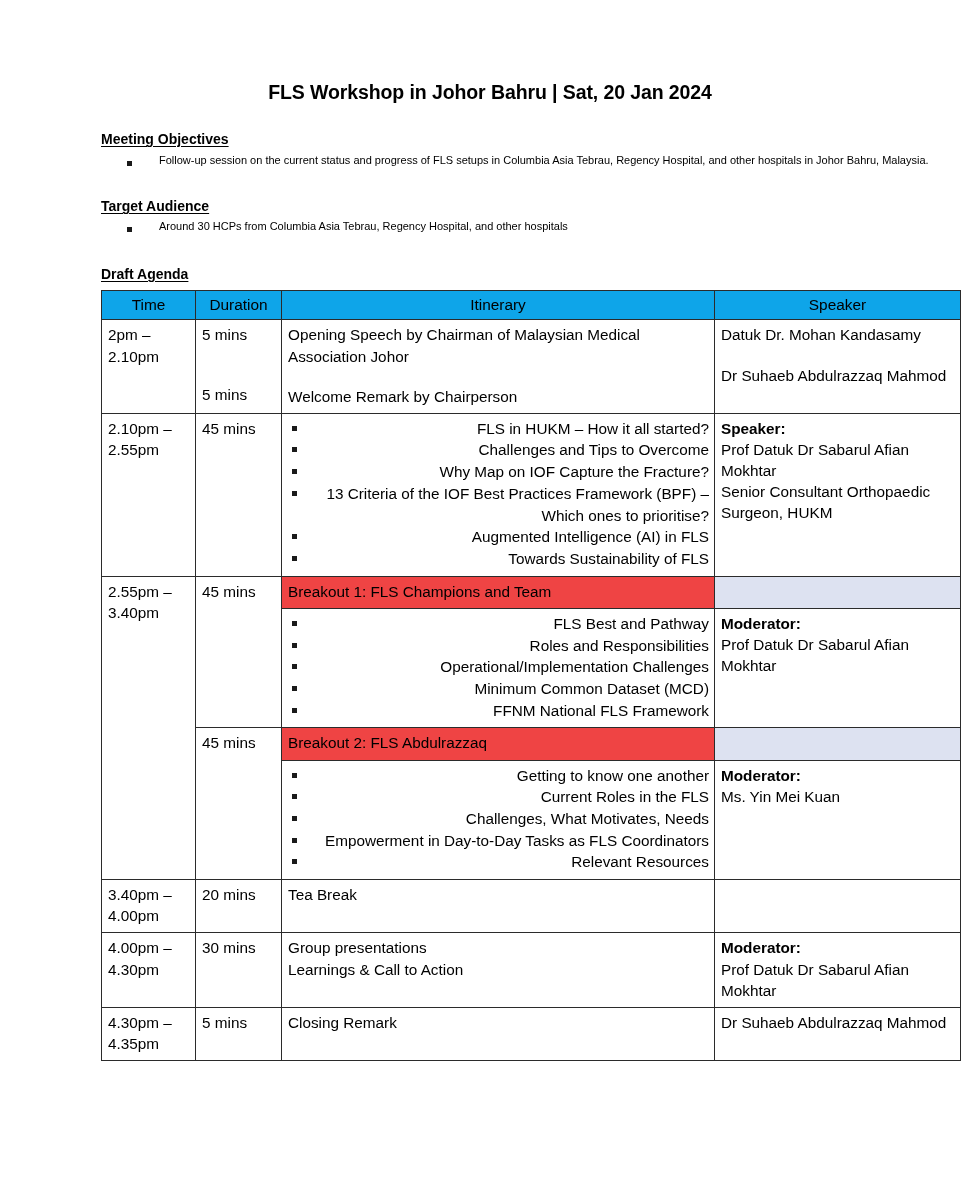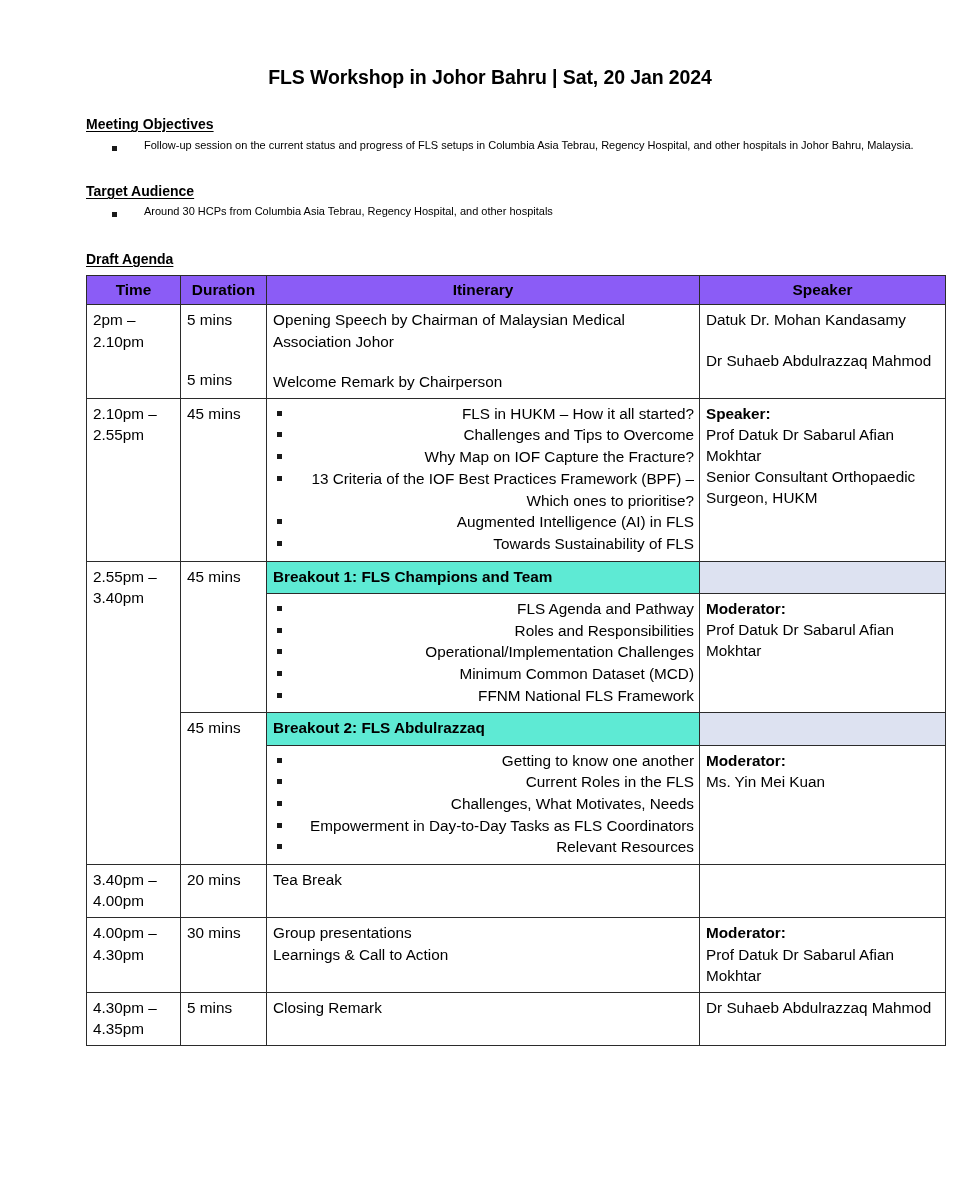--- a/index.html
+++ b/index.html
@@ -12,21 +12,21 @@
     height: 1195px;
     font-family: "Liberation Sans", sans-serif;
     color: #000000;
     -webkit-font-smoothing: antialiased;
   }
   .page {
     position: relative;
     width: 980px;
     height: 1195px;
     box-sizing: border-box;
-    padding: 0;
+    padding: 15px;
     overflow: hidden;
   }
 
   
   .doc-title {
     text-align: center;
     font-size: 19.5px;
     font-weight: bold;
     letter-spacing: -0.1px;
     margin: 0;
@@ -83,37 +83,37 @@
   }
   table.agenda th,
   table.agenda td {
     border: 1px solid #2b2b2b;
     vertical-align: top;
     padding: 4px 5px 6px 6px;
     font-size: 15.3px;
     line-height: 1.38;
   }
   table.agenda th {
-    background: #8b5cf6;
+    background: #0ea5e9;
     text-align: center;
-    font-weight: bold;
+    font-weight: normal;
     padding: 3px 4px 4px 4px;
     font-size: 15.4px;
   }
   .col-time   { width: 94px; }
   .col-dur    { width: 86px; }
   .col-itin   { width: 433px; }
   .col-spk    { width: 246px; }
 
   td.cell-time, td.cell-dur { padding-left: 7px; }
 
   
   td.breakout {
-    background: #5eead4;
-    font-weight: bold;
+    background: #ef4444;
+    font-weight: normal;
     padding: 4px 5px 5px 6px;
   }
   td.breakout-blank {
     background: #dde2f1;
   }
 
   
   ul.cell-bullets {
     list-style: none;
     margin: 0;
@@ -228,21 +228,21 @@
         <tr>
           <td class="cell-time" rowspan="4">2.55pm – 3.40pm</td>
           <td class="cell-dur" rowspan="2">45 mins</td>
           <td class="breakout">Breakout 1: FLS Champions and Team</td>
           <td class="breakout-blank"></td>
         </tr>
 
         <tr>
           <td>
             <ul class="cell-bullets">
-              <li>FLS Agenda and Pathway</li>
+              <li>FLS Best and Pathway</li>
               <li>Roles and Responsibilities</li>
               <li>Operational/Implementation Challenges</li>
               <li>Minimum Common Dataset (MCD)</li>
               <li>FFNM National FLS Framework</li>
             </ul>
           </td>
           <td>
             <span class="spk-label">Moderator:</span>
             <span class="spk-line">Prof Datuk Dr Sabarul Afian Mokhtar</span>
           </td>

